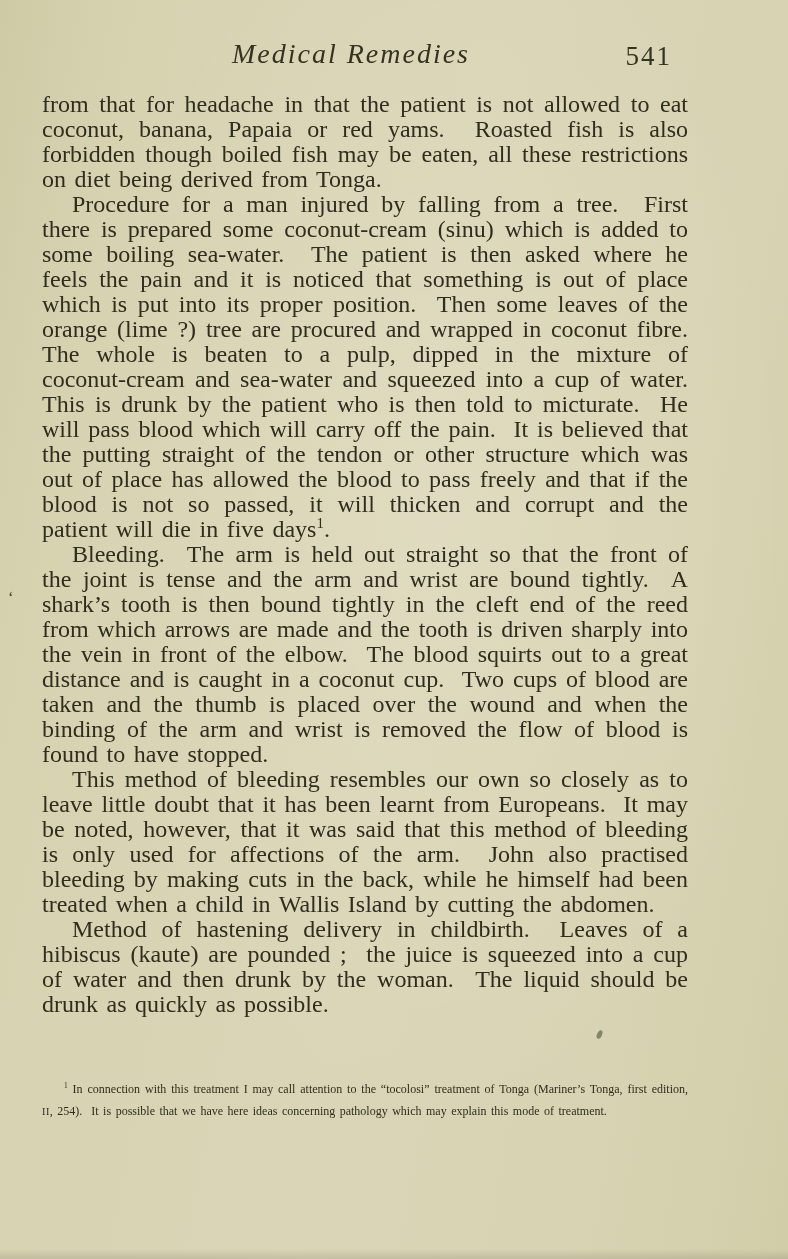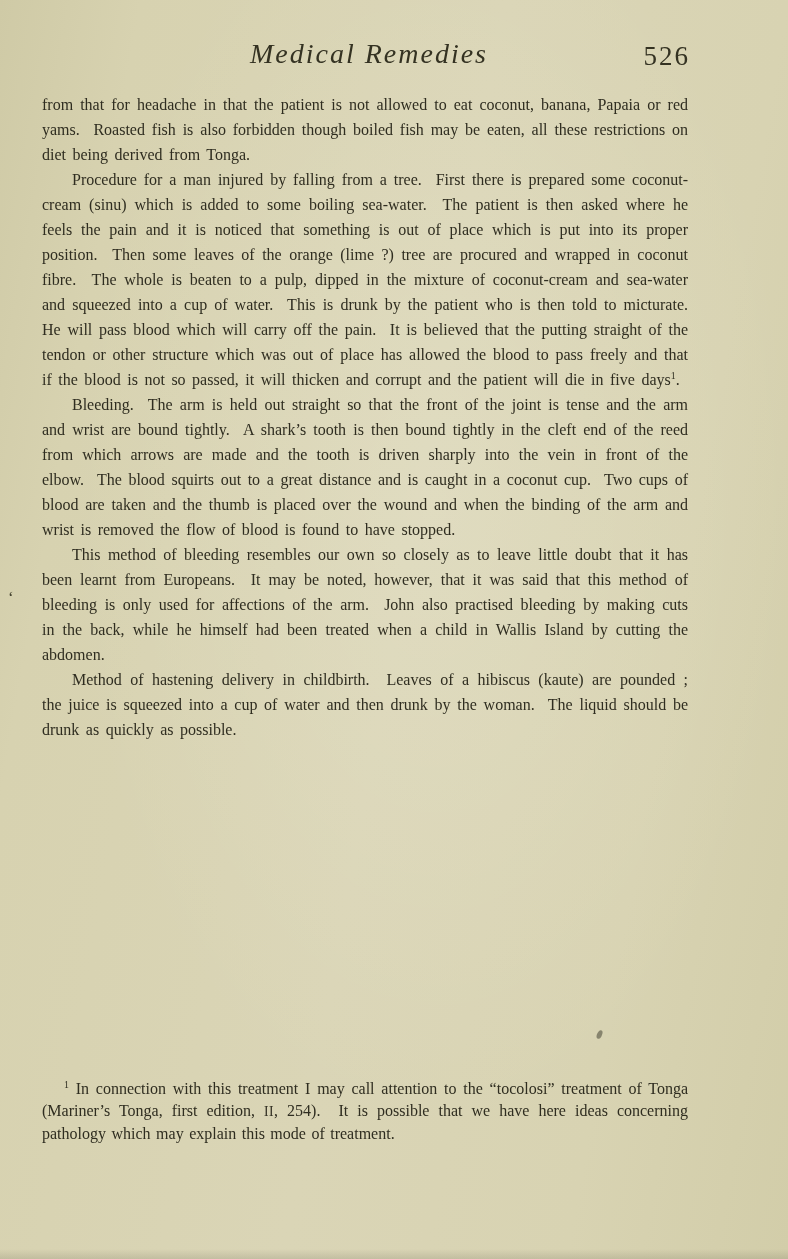--- a/index.html
+++ b/index.html
@@ -23,21 +23,21 @@
     
     content: "";
     position: absolute;
     left: 0; right: 0; bottom: 0;
     height: 10px;
     background: linear-gradient(to bottom, rgba(90,88,70,0), rgba(90,88,70,0.18));
     pointer-events: none;
   }
   .header {
     position: absolute;
-    left: 46px;
+    left: 28px;
     top: 38px;
     width: 646px;
     height: 40px;
   }
   .running-head {
     width: 100%;
     text-align: center;
     font-style: italic;
     font-size: 28px;
     letter-spacing: 2px;
@@ -49,21 +49,21 @@
     top: 3px;
     font-size: 27px;
     letter-spacing: 2px;
     color: #343222;
   }
   .body-text {
     position: absolute;
     left: 42px;
     top: 92px;
     width: 646px;
-    font-size: 16px;
+    font-size: 24px;
     line-height: 25px;
     text-align: justify;
     word-spacing: 2.5px;
     white-space: pre-wrap;
   }
   p.para {
     margin: 0;
     padding: 0;
   }
   p.para.indent { text-indent: 30px; }
@@ -75,21 +75,21 @@
   }
   .smallcaps {
     font-size: 0.85em;
     letter-spacing: 0.5px;
   }
   .footnote {
     position: absolute;
     left: 42px;
     top: 1078px;
     width: 646px;
-    font-size: 16px;
+    font-size: 12px;
     line-height: 22px;
     text-align: justify;
     word-spacing: 1.5px;
     white-space: pre-wrap;
   }
   .footnote p.para.indent { text-indent: 22px; }
   .margin-mark {
     position: absolute;
     left: 8px;
     top: 588px;
@@ -106,21 +106,21 @@
     background: rgba(70, 68, 52, 0.55);
     transform: rotate(18deg);
   }
 </style>
 </head>
 <body>
 
 <div class="page" style="--ink: #2f2d20;">
   <div class="header">
     <div class="running-head">Medical Remedies</div>
-    <div class="page-number">526</div>
+    <div class="page-number">541</div>
   </div>
 
   <div class="body-text"><p class="para"><span>from that for headache in that the patient is not allowed to eat coconut, banana, Papaia or red yams.  Roasted fish is also forbidden though boiled fish may be eaten, all these restrictions on diet being derived from Tonga.</span></p><p class="para indent"><span class="italic">Procedure for a man injured by falling from a tree.</span><span>  First there is prepared some coconut-cream (</span><span class="italic">sinu</span><span>) which is added to some boiling sea-water.  The patient is then asked where he feels the pain and it is noticed that something is out of place which is put into its proper position.  Then some leaves of the orange (lime ?) tree are procured and wrapped in coconut fibre.  The whole is beaten to a pulp, dipped in the mixture of coconut-cream and sea-water and squeezed into a cup of water.  This is drunk by the patient who is then told to micturate.  He will pass blood which will carry off the pain.  It is believed that the putting straight of the tendon or other structure which was out of place has allowed the blood to pass freely and that if the blood is not so passed, it will thicken and corrupt and the patient will die in five days</span><span class="sup">1</span><span>.</span></p><p class="para indent"><span class="italic">Bleeding.</span><span>  The arm is held out straight so that the front of the joint is tense and the arm and wrist are bound tightly.  A shark’s tooth is then bound tightly in the cleft end of the reed from which arrows are made and the tooth is driven sharply into the vein in front of the elbow.  The blood squirts out to a great distance and is caught in a coconut cup.  Two cups of blood are taken and the thumb is placed over the wound and when the binding of the arm and wrist is removed the flow of blood is found to have stopped.</span></p><p class="para indent"><span>This method of bleeding resembles our own so closely as to leave little doubt that it has been learnt from Europeans.  It may be noted, however, that it was said that this method of bleeding is only used for affections of the arm.  John also practised bleeding by making cuts in the back, while he himself had been treated when a child in Wallis Island by cutting the abdomen.</span></p><p class="para indent"><span class="italic">Method of hastening delivery in childbirth.</span><span>  Leaves of a hibiscus (</span><span class="italic">kaute</span><span>) are pounded ;  the juice is squeezed into a cup of water and then drunk by the woman.  The liquid should be drunk as quickly as possible.</span></p></div>
 
   <div class="footnote"><p class="para indent"><span class="sup">1</span><span> In connection with this treatment I may call attention to the “</span><span class="italic">tocolosi</span><span>” treatment of Tonga (Mariner’s </span><span class="italic">Tonga</span><span>, first edition, </span><span class="smallcaps">II</span><span>, 254).  It is possible that we have here ideas concerning pathology which may explain this mode of treatment.</span></p></div>
 
   <span class="margin-mark">‘</span>
 
   <span class="speck"></span>
 </div>

